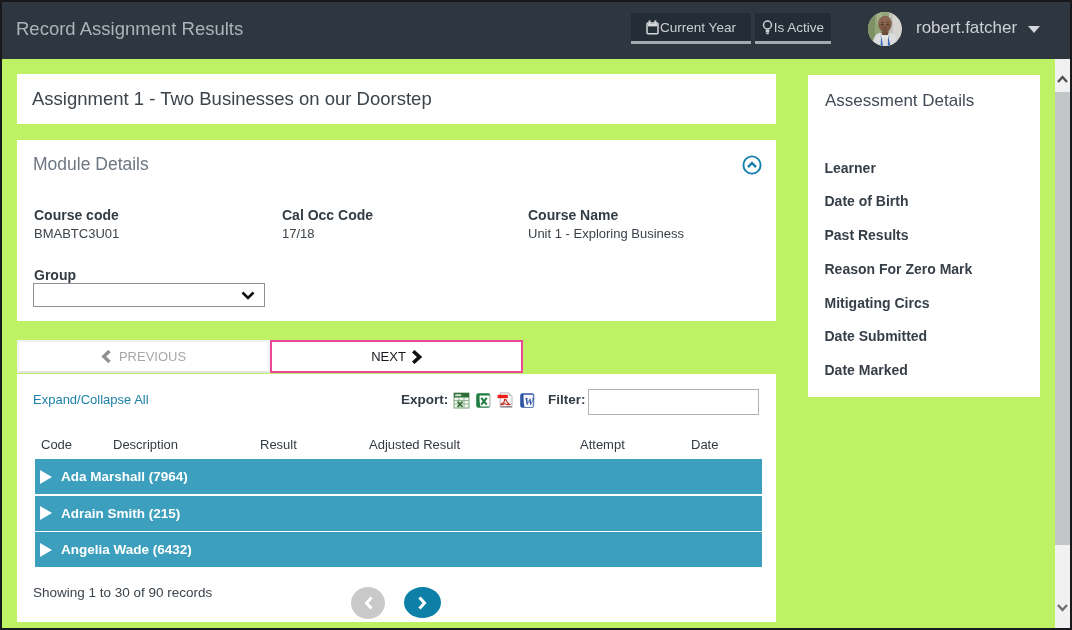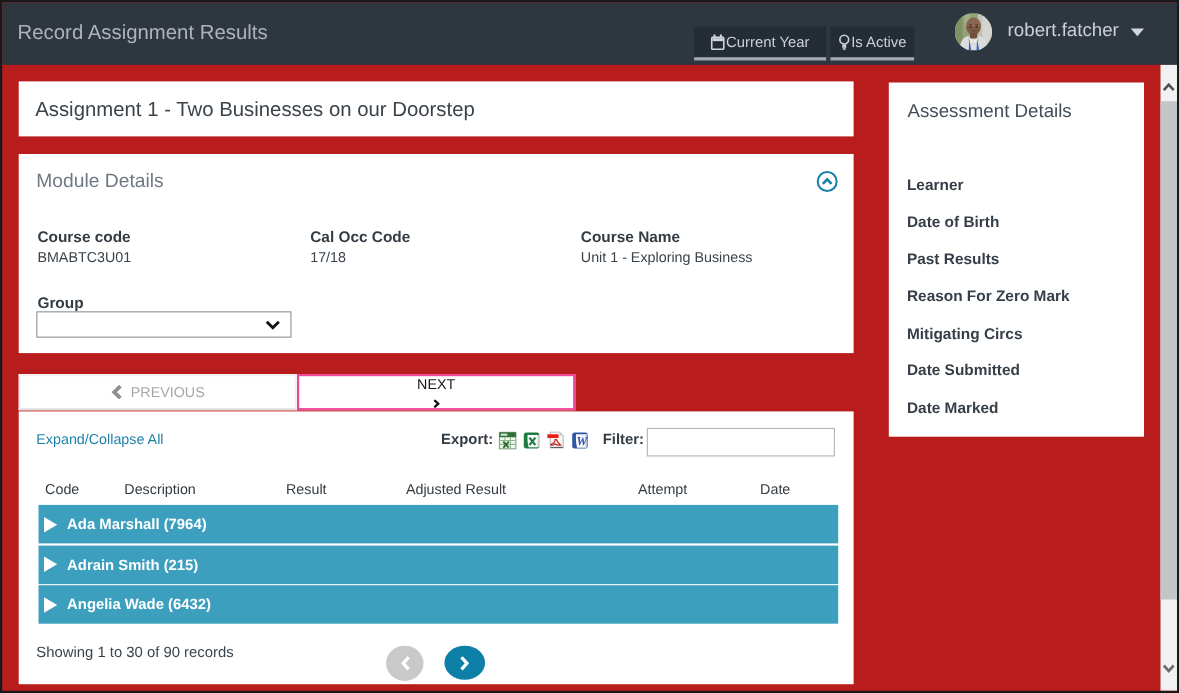--- a/index.html
+++ b/index.html
@@ -1,24 +1,24 @@
 <!DOCTYPE html>
 <html><head>
 <meta charset="utf-8">
 <style>
 * { margin:0; padding:0; box-sizing:border-box; }
 html,body { width:1072px; height:630px; overflow:hidden; }
 body { font-family:"Liberation Sans", sans-serif; }
 .frame { position:absolute; left:0; top:0; width:1072px; height:630px;
-  border:2px solid #17191d; background:#b91c1c; overflow:hidden; }
+  border:2px solid #17191d; background:#bef264; overflow:hidden; }
 
 
 .topbar { position:absolute; left:0; top:0; width:1068px; height:57px; background:#2e3640; }
 .tb-title { position:absolute; left:14px; top:16px; font-size:18.5px; color:#adb3b9; }
-.tb-btn { position:absolute; top:22px; height:31px; background:#242c36;
+.tb-btn { position:absolute; top:11px; height:31px; background:#242c36;
   border-bottom:3px solid #a4a9af; color:#cad0d5; font-size:13.5px;
   display:flex; align-items:center; justify-content:center; gap:1px; }
 .tb-btn1 { left:629px; width:120px; }
 .tb-btn2 { left:753px; width:76px; }
 .avatar { position:absolute; left:866px; top:10px; width:34px; height:34px; border-radius:50%; overflow:hidden; }
 .tb-name { position:absolute; left:914px; top:16px; font-size:17px; color:#ccd1d6; }
 .tb-caret { position:absolute; left:1026px; top:24px; width:0; height:0;
   border-left:6px solid transparent; border-right:6px solid transparent; border-top:7px solid #d3d7db; }
 
 
@@ -40,21 +40,21 @@
 
 
 .collapse-ic { position:absolute; left:725px; top:15px; }
 
 
 .tabbar { position:absolute; left:15px; top:338px; width:759px; height:33px; display:flex; }
 .tab { width:253px; height:33px; background:#fff; border:2px solid #ec4899;
   display:flex; align-items:center; justify-content:center; gap:8px; font-size:13px; }
 .tab.prev { border-color:#f1f1f1; border-bottom-color:#e2e2e2; color:#a8a8a8; }
 .tab.mid { font-weight:400; font-size:13.6px; color:#26292c; }
-.tab.next { font-weight:400; color:#16191c; gap:6px;flex-direction:column; }
+.tab.next { font-weight:400; color:#16191c; gap:6px; }
 
 
 .card3 { left:15px; top:372px; width:759px; height:248px; }
 .exp-link { position:absolute; left:16px; top:18px; font-size:13px; color:#1e81a9; }
 .export-lbl { position:absolute; left:384px; top:18px; font-size:13.5px; font-weight:bold; color:#333b43; }
 .ic16 { position:absolute; top:18px; width:17px; height:17px; }
 .filter-lbl { position:absolute; left:531px; top:18px; font-size:13.5px; font-weight:bold; color:#333b43; }
 .filter-input { position:absolute; left:571px; top:15px; width:171px; height:26px; border:1px solid #b3b3b3; background:#fff; }
 .th { position:absolute; top:63px; font-size:13px; font-weight:normal; color:#333b43; }
 .row { position:absolute; left:18px; width:727px; height:35px; background:#3c9fbe;

